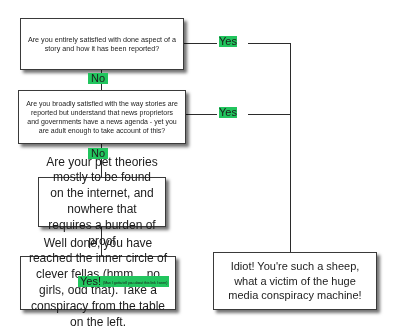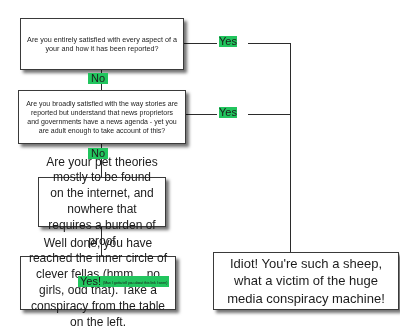--- a/index.html
+++ b/index.html
@@ -30,21 +30,21 @@
   .node p {
     margin: 0;
     padding: 0 6px;
     line-height: 1.32;
   }
   
   #node-q1 { left: 20px;  top: 18px;  width: 164px; height: 52px; font-size: 7.2px; }
   #node-q2 { left: 18px;  top: 90px;  width: 168px; height: 54px; font-size: 7.0px; }
   #node-q3 { left: 38px;  top: 177px; width: 128px; height: 50px; font-size: 12px; }
   #node-left-outcome  { left: 20px;  top: 256px; width: 156px; height: 54px; font-size: 12px; }
-  #node-right-outcome { left: 213px; top: 252px; width: 186px; height: 58px; font-size: 13px; }
+  #node-right-outcome { left: 213px; top: 252px; width: 164px; height: 58px; font-size: 11px; }
   #node-right-outcome p.shout { margin-top: 7px; font-weight: bold; }
 
   
   .line { position: absolute; background: #2b2b2b; }
   .line.v { width: 1px; }
   .line.h { height: 1px; }
 
   
   #line-q1-q2   { left: 101px; top: 70px;  height: 20px; }
   #line-q2-q3   { left: 101px; top: 144px; height: 33px; }
@@ -94,21 +94,21 @@
   <div class="line v" id="line-q1-q2"></div>
   <div class="line v" id="line-q2-q3"></div>
   <div class="line v" id="line-q3-down"></div>
   <div class="line h" id="line-yes1-a"></div>
   <div class="line h" id="line-yes1-b"></div>
   <div class="line h" id="line-yes2-a"></div>
   <div class="line h" id="line-yes2-b"></div>
   <div class="line v" id="line-right-trunk"></div>
 
   <div class="node" id="node-q1">
-    <p>Are you entirely satisfied with every aspect of a your and how it has been reported?</p>
+    <p>Are you entirely satisfied with done aspect of a story and how it has been reported?</p>
   </div>
 
   <div class="node" id="node-q2">
     <p>Are you broadly satisfied with the way stories are reported but understand that  news proprietors and governments have a news agenda - yet you are adult enough to take account of this?</p>
   </div>
 
   <div class="node" id="node-q3">
     <p>Are your pet theories mostly to be found on the internet, and nowhere that requires a burden of proof</p>
   </div>
 

